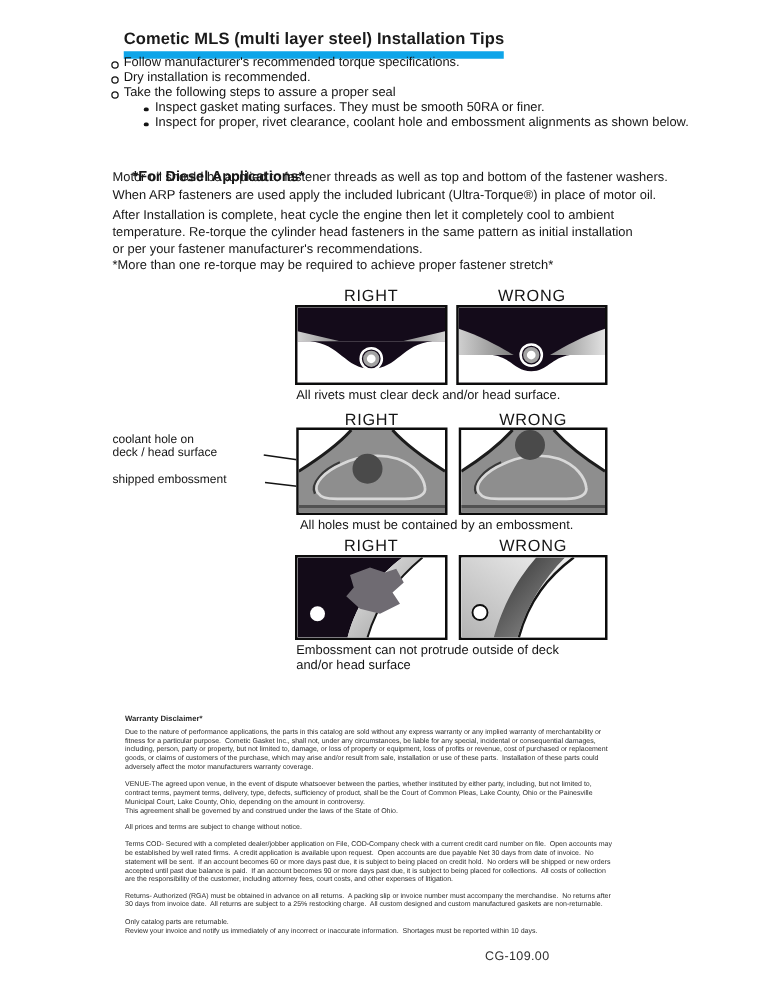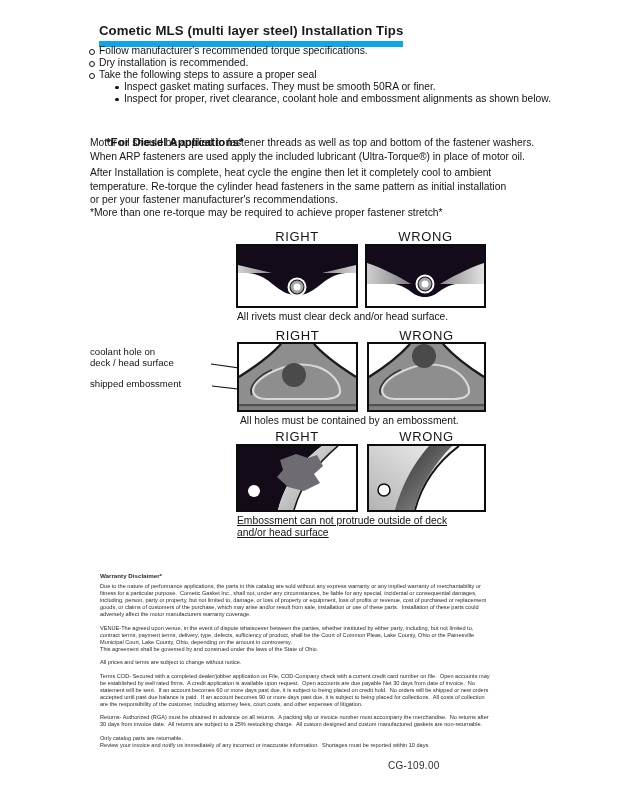--- a/index.html
+++ b/index.html
@@ -178,21 +178,21 @@
           <stop offset="1" stop-color="#9a9a9a"></stop>
       </linearGradient>
     </defs>
     <rect width="115" height="64" fill="#ffffff"></rect>
     <path d="M0,0 H90 C70,15 54,34 46,64 H0 Z" fill="url(#mass3)"></path>
     <path d="M90,0 C70,15 54,34 46,64" stroke="#151515" stroke-width="2" fill="none"></path>
     <path d="M60,0 H83 C65,18 53,38 45,64 H26 C35,33 47,15 60,0 Z" fill="url(#dark3)"></path>
     <circle cx="15" cy="44" r="6" fill="#ffffff" stroke="#0d0d0d" stroke-width="1.5"></circle>
   </svg>
 
-  <div class="abs caption" style="left:237px;top:515px;text-decoration:underline;">Embossment can not protrude outside of deck
+  <div class="abs caption" style="left:237px;top:515px;">Embossment can not protrude outside of deck
 and/or head surface</div>
 
   <div class="abs legal">
     <div class="legal-h">Warranty Disclaimer*</div>
     <p>Due to the nature of performance applications, the parts in this catalog are sold without any express warranty or any implied warranty of merchantability or
 fitness for a particular purpose.  Cometic Gasket Inc., shall not, under any circumstances, be liable for any special, incidental or consequential damages,
 including, person, party or property, but not limited to, damage, or loss of property or equipment, loss of profits or revenue, cost of purchased or replacement
 goods, or claims of customers of the purchase, which may arise and/or result from sale, installation or use of these parts.  Installation of these parts could
 adversely affect the motor manufacturers warranty coverage.</p>
     <p>VENUE-The agreed upon venue, in the event of dispute whatsoever between the parties, whether instituted by either party, including, but not limited to,

